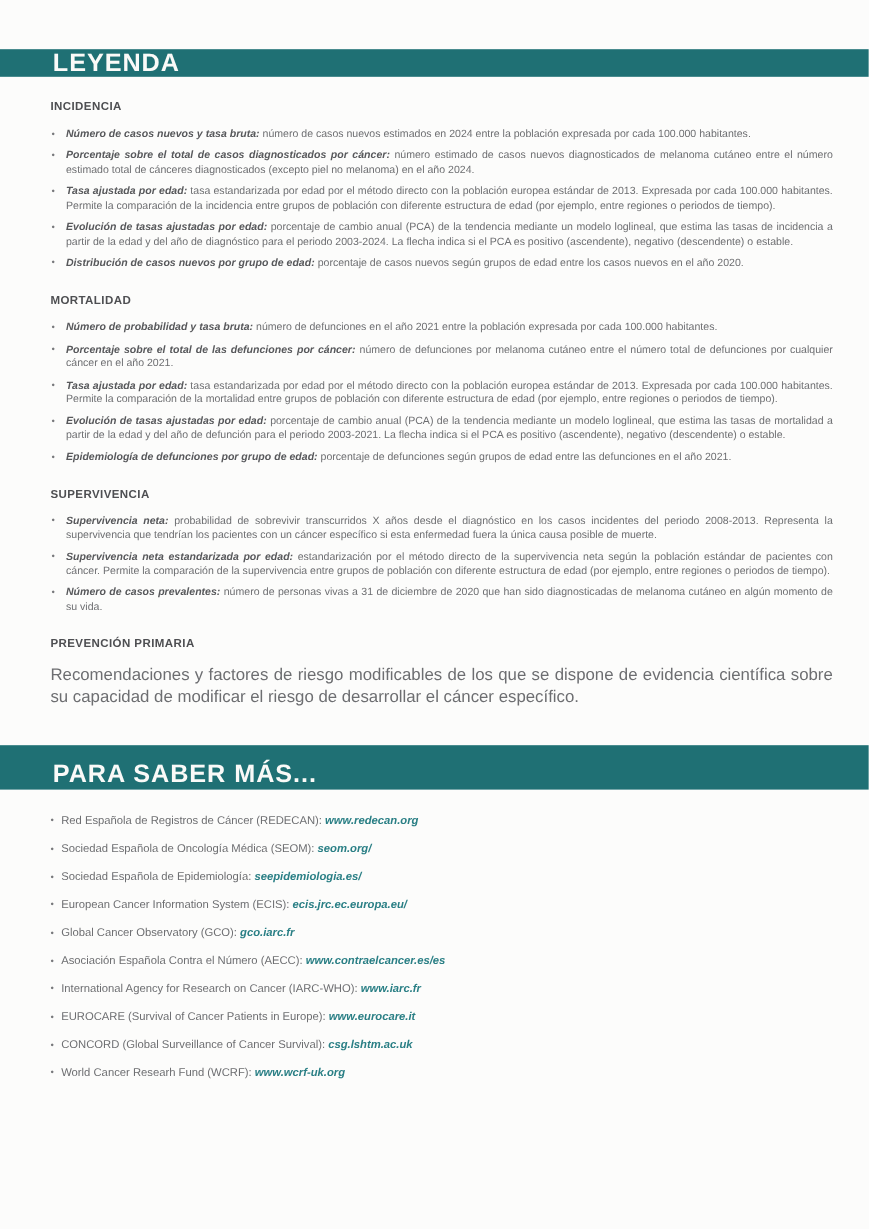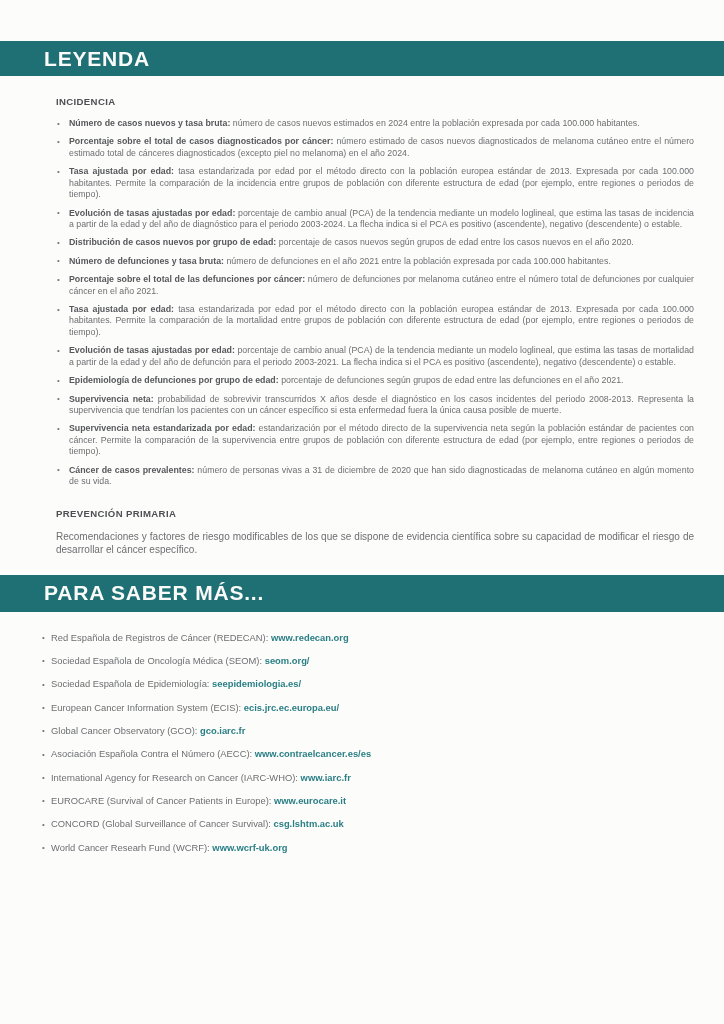--- a/index.html
+++ b/index.html
@@ -5,34 +5,34 @@
   * { margin:0; padding:0; box-sizing:border-box; }
   html, body { width:724px; height:1024px; }
   body {
     background:#FCFCFB;
     font-family:"Liberation Sans", sans-serif;
     overflow:hidden;
     -webkit-font-smoothing:antialiased;
   }
   .band {
     margin-top:41px;
-    height:35px;
+    height:23px;
     background:#1F7074;
     display:flex;
     align-items:center;
     padding-left:44px;
   }
   .band-title {
     color:#FAFAF8;
     font-size:21px;
     font-weight:700;
     letter-spacing:0.8px;
   }
-  .band2 { margin-top:19px; height:37px; }
-  .content { padding:0 30px 0 56px; }
+  .band2 { margin-top:31px; height:37px;align-items:flex-end; }
+  .content { padding:0 30px 0 42px; }
   .section-heading {
     font-size:9.6px;
     font-weight:700;
     color:#4E4F52;
     letter-spacing:0.35px;
     margin:20px 0 11px 0;
   }
   .bullet-list { list-style:none; }
   .bullet-item {
     position:relative;
@@ -43,23 +43,23 @@
     color:#6D6E71;
     text-align:justify;
   }
   .bullet {
     position:absolute;
     left:1px;
     top:0.5px;
     font-size:8px;
     color:#77787B;
   }
-  .lead { font-weight:700; color:#57585B; }
+  .lead { font-weight:700; color:#57585B;font-style:italic; }
   .prevencion-text {
-    font-size:10px;
+    font-size:14px;
     line-height:1.3;
     color:#6D6E71;
     text-align:justify;
     margin-bottom:4px;
   }
   .links { padding:21px 30px 0 42px; }
   .link-item {
     position:relative;
     padding-left:9px;
     margin-bottom:13px;
@@ -72,20 +72,21 @@
     left:0;
     top:1.5px;
     font-size:8px;
     color:#77787B;
   }
   .link-url {
     color:#2A7F85;
     font-weight:700;
     text-decoration:none;
     cursor:pointer;
+    font-style:italic;
   }
 </style>
 </head>
 <body>
 
 <div>
 
   <header class="band">
     <h1 class="band-title">LEYENDA</h1>
   </header>
@@ -93,33 +94,35 @@
   <main class="content">
     <div id="sections">
         <h2 class="section-heading">INCIDENCIA</h2>
         <ul class="bullet-list">
           <li class="bullet-item"><span class="bullet">•</span><span class="lead">Número de casos nuevos y tasa bruta:</span> <span>número de casos nuevos estimados en 2024 entre la población expresada por cada 100.000 habitantes.</span></li>
           <li class="bullet-item"><span class="bullet">•</span><span class="lead">Porcentaje sobre el total de casos diagnosticados por cáncer:</span> <span>número estimado de casos nuevos diagnosticados de melanoma cutáneo entre el número estimado total de cánceres diagnosticados (excepto piel no melanoma) en el año 2024.</span></li>
           <li class="bullet-item"><span class="bullet">•</span><span class="lead">Tasa ajustada por edad:</span> <span>tasa estandarizada por edad por el método directo con la población europea estándar de 2013. Expresada por cada 100.000 habitantes. Permite la comparación de la incidencia entre grupos de población con diferente estructura de edad (por ejemplo, entre regiones o periodos de tiempo).</span></li>
           <li class="bullet-item"><span class="bullet">•</span><span class="lead">Evolución de tasas ajustadas por edad:</span> <span>porcentaje de cambio anual (PCA) de la tendencia mediante un modelo loglineal, que estima las tasas de incidencia a partir de la edad y del año de diagnóstico para el periodo 2003-2024. La flecha indica si el PCA es positivo (ascendente), negativo (descendente) o estable.</span></li>
           <li class="bullet-item"><span class="bullet">•</span><span class="lead">Distribución de casos nuevos por grupo de edad:</span> <span>porcentaje de casos nuevos según grupos de edad entre los casos nuevos en el año 2020.</span></li>
         </ul>
+        <h2 class="section-heading">MORTALIDAD</h2>
         <ul class="bullet-list">
-          <li class="bullet-item"><span class="bullet">•</span><span class="lead">Número de defunciones y tasa bruta:</span> <span>número de defunciones en el año 2021 entre la población expresada por cada 100.000 habitantes.</span></li>
+          <li class="bullet-item"><span class="bullet">•</span><span class="lead">Número de probabilidad y tasa bruta:</span> <span>número de defunciones en el año 2021 entre la población expresada por cada 100.000 habitantes.</span></li>
           <li class="bullet-item"><span class="bullet">•</span><span class="lead">Porcentaje sobre el total de las defunciones por cáncer:</span> <span>número de defunciones por melanoma cutáneo entre el número total de defunciones por cualquier cáncer en el año 2021.</span></li>
           <li class="bullet-item"><span class="bullet">•</span><span class="lead">Tasa ajustada por edad:</span> <span>tasa estandarizada por edad por el método directo con la población europea estándar de 2013. Expresada por cada 100.000 habitantes. Permite la comparación de la mortalidad entre grupos de población con diferente estructura de edad (por ejemplo, entre regiones o periodos de tiempo).</span></li>
           <li class="bullet-item"><span class="bullet">•</span><span class="lead">Evolución de tasas ajustadas por edad:</span> <span>porcentaje de cambio anual (PCA) de la tendencia mediante un modelo loglineal, que estima las tasas de mortalidad a partir de la edad y del año de defunción para el periodo 2003-2021. La flecha indica si el PCA es positivo (ascendente), negativo (descendente) o estable.</span></li>
           <li class="bullet-item"><span class="bullet">•</span><span class="lead">Epidemiología de defunciones por grupo de edad:</span> <span>porcentaje de defunciones según grupos de edad entre las defunciones en el año 2021.</span></li>
         </ul>
+        <h2 class="section-heading">SUPERVIVENCIA</h2>
         <ul class="bullet-list">
           <li class="bullet-item"><span class="bullet">•</span><span class="lead">Supervivencia neta:</span> <span>probabilidad de sobrevivir transcurridos X años desde el diagnóstico en los casos incidentes del periodo 2008-2013. Representa la supervivencia que tendrían los pacientes con un cáncer específico si esta enfermedad fuera la única causa posible de muerte.</span></li>
           <li class="bullet-item"><span class="bullet">•</span><span class="lead">Supervivencia neta estandarizada por edad:</span> <span>estandarización por el método directo de la supervivencia neta según la población estándar de pacientes con cáncer. Permite la comparación de la supervivencia entre grupos de población con diferente estructura de edad (por ejemplo, entre regiones o periodos de tiempo).</span></li>
         </ul>
         <ul class="bullet-list">
-          <li class="bullet-item"><span class="bullet">•</span><span class="lead">Cáncer de casos prevalentes:</span> <span>número de personas vivas a 31 de diciembre de 2020 que han sido diagnosticadas de melanoma cutáneo en algún momento de su vida.</span></li>
+          <li class="bullet-item"><span class="bullet">•</span><span class="lead">Número de casos prevalentes:</span> <span>número de personas vivas a 31 de diciembre de 2020 que han sido diagnosticadas de melanoma cutáneo en algún momento de su vida.</span></li>
         </ul>
       </div>
 
     <section>
       <h2 class="section-heading">PREVENCIÓN PRIMARIA</h2>
       <p class="prevencion-text">Recomendaciones y factores de riesgo modificables de los que se dispone de evidencia científica sobre su capacidad de modificar el riesgo de desarrollar el cáncer específico.</p>
     </section>
   </main>
 
   <header class="band band2">

